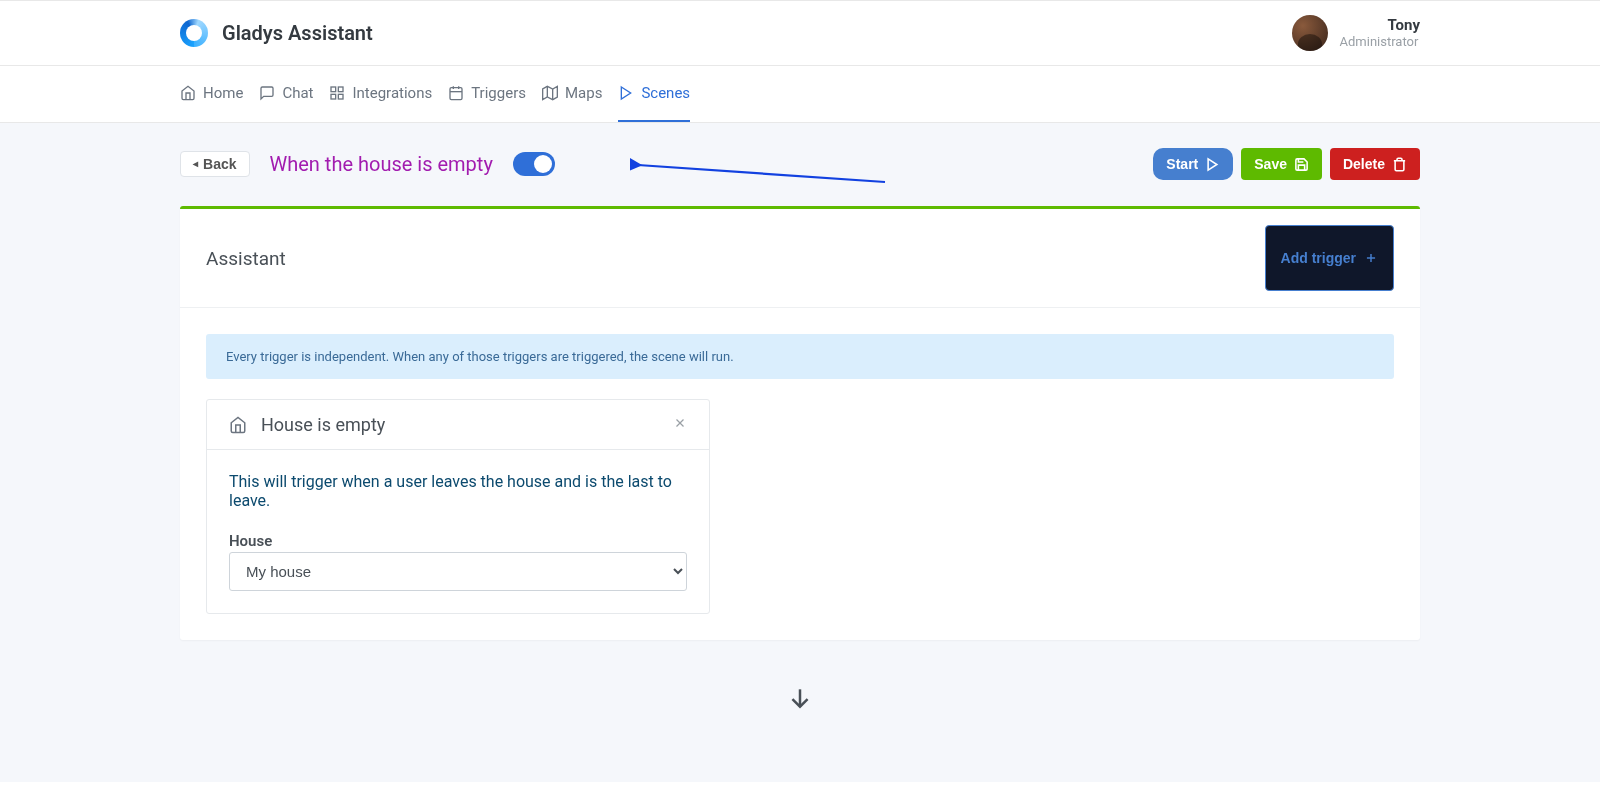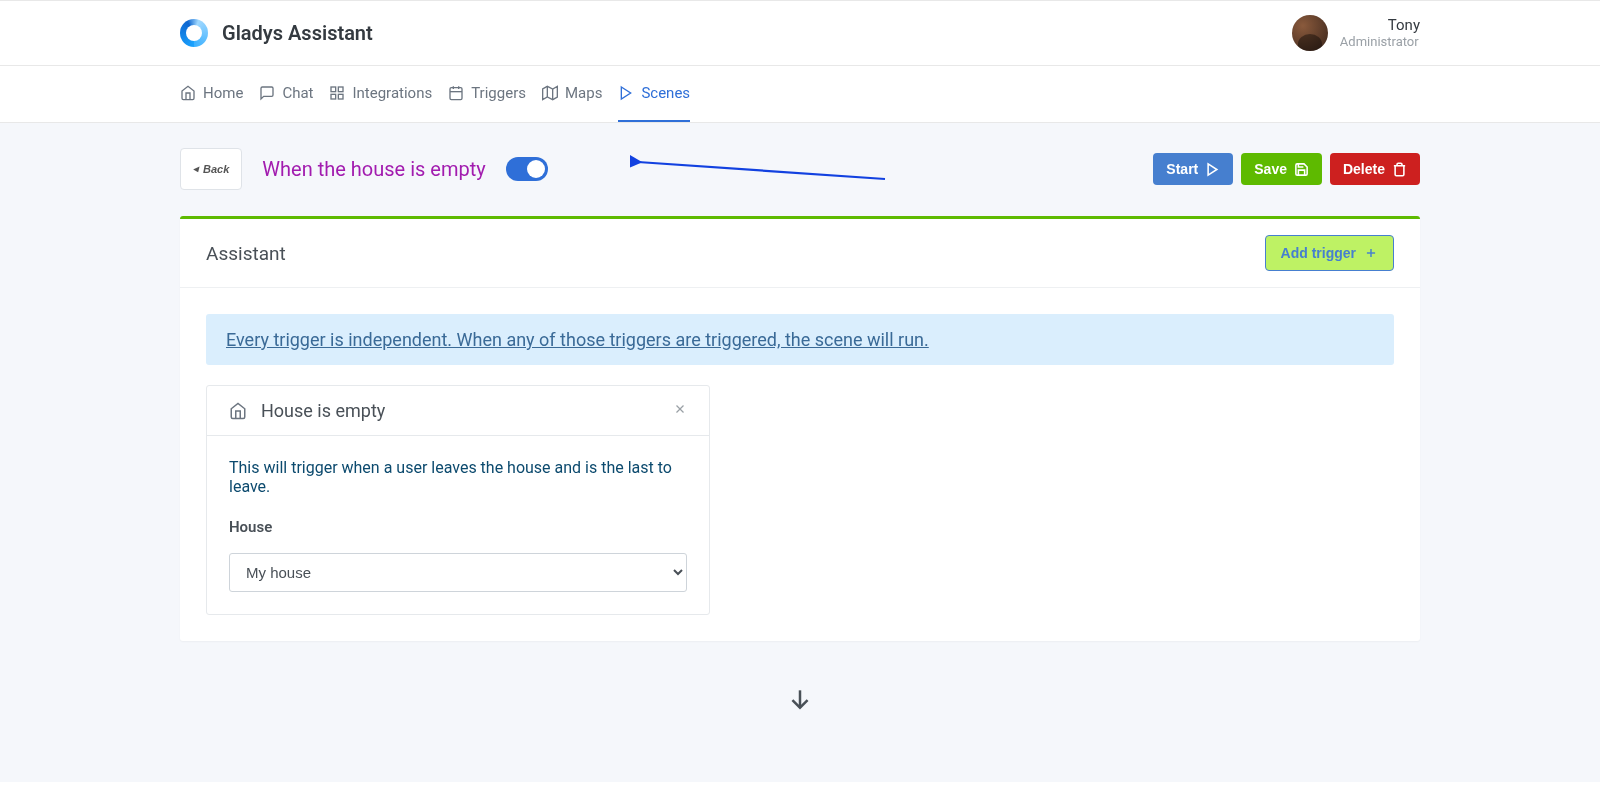--- a/index.html
+++ b/index.html
@@ -30,94 +30,94 @@
     .user-block { display: flex; align-items: center; gap: 12px; }
     .avatar {
       width: 36px; height: 36px; border-radius: 50%;
       background: radial-gradient(circle at 30% 30%, #8a5a3c, #3a251b);
       position: relative; overflow: hidden;
     }
     .avatar::after {
       content: ""; position: absolute; bottom: -3px; left: 6px; width: 24px; height: 20px;
       border-radius: 50% 50% 0 0; background: rgba(0,0,0,.4);
     }
-    .user-name { font-weight: 400; color: #343a40; font-size: 15px; line-height: 1.2; margin-left: 48px; }
+    .user-name { font-weight: 700; color: #343a40; font-size: 15px; line-height: 1.2; margin-left: 48px; }
     .user-role { font-size: 13px; color: #9aa0a6; line-height: 1.2; }
     .navbar { border-bottom: 1px solid #e8e8e8; }
     .navbar .container { display: flex; gap: 16px; }
     .nav-item {
       display: flex; align-items: center; gap: 7px; padding: 18px 0;
       color: #6c7580; text-decoration: none; font-size: 15px;
       border-bottom: 2px solid transparent; cursor: pointer;
     }
     .nav-item.active { color: #2f6fd8; border-bottom-color: #2f6fd8; }
     .nav-icon { width: 16px; height: 16px; display: inline-flex; align-items: center; justify-content: center; }
     .page-body { background: #f5f7fb; min-height: 659px; padding-top: 25px; padding-bottom: 40px; }
     .scene-header {
       display: flex; align-items: center; justify-content: space-between; margin-bottom: 26px;
     }
     .back-btn {
       background: #fff; border: 1px solid #dfe3e8; border-radius: 4px;
-      padding: 14px 12px; font-size: 11px; font-weight: 600; color: #555; cursor: pointer;
-      display: inline-flex; align-items: center; gap: 5px; font-style: italic;
+      padding: 4px 12px; font-size: 14px; font-weight: 600; color: #555; cursor: pointer;
+      display: inline-flex; align-items: center; gap: 5px;
     }
     .back-btn::before { content: "◂"; font-size: 10px; line-height: 1; }
     .scene-title { font-size: 20px; font-weight: 400; color: #a21caf; }
     .toggle {
       width: 42px; height: 24px; background: #2f6fd8; border-radius: 12px;
       position: relative; cursor: pointer; display: inline-block;
     }
     .toggle::after {
       content: ""; position: absolute; top: 3px; right: 3px; width: 18px; height: 18px;
       border-radius: 50%; background: #fff;
     }
     .annotation-arrow {
       position: absolute; pointer-events: none;
     }
     .scene-header-right { display: flex; gap: 8px; }
     .btn {
       border: none; border-radius: 4px; padding: 8px 13px; font-size: 14px; font-weight: 600;
       color: #fff; cursor: pointer; display: inline-flex; align-items: center; gap: 7px;
     }
-    .btn-primary { background: #467fcf; }
+    .btn-primary { background: #467fcf; border-radius: 10px; }
     .btn-success { background: #5eba00; }
     .btn-danger { background: #cd201f; }
     .btn svg { width: 15px; height: 15px; }
     .card {
       background: #fff; border-radius: 3px;
       box-shadow: 0 1px 2px rgba(0,0,0,.04);
       border-top: 3px solid #5eba00;
     }
     .card-header {
       display: flex; align-items: center; justify-content: space-between;
       padding: 16px 26px;
     }
     .card-title { font-size: 19px; font-weight: 400; color: #495057; }
     .btn-outline {
-      background: #bef264; border: 1px solid #467fcf; color: #467fcf;
-      border-radius: 4px; padding: 9px 15px; font-size: 14px; font-weight: 600;
+      background: #0f172a; border: 1px solid #467fcf; color: #467fcf;
+      border-radius: 4px; padding: 24px 15px; font-size: 14px; font-weight: 600;
       display: inline-flex; align-items: center; gap: 8px; cursor: pointer; justify-content: center;
     }
     .card-body { padding: 26px; border-top: 1px solid #eef0f2; }
     .alert-info {
       background: #daeefd; color: #3a6a97; padding: 15px 20px;
-      border-radius: 3px; margin-bottom: 20px; font-size: 18px; text-decoration: underline;
+      border-radius: 3px; margin-bottom: 20px; font-size: 13px;
     }
     .trigger-card {
       border: 1px solid #e6e9ec; border-radius: 3px; width: 504px;
     }
     .trigger-card-header {
       display: flex; align-items: center; justify-content: space-between;
       padding: 14px 22px; border-bottom: 1px solid #e6e9ec;
     }
     .trigger-card-title { display: flex; align-items: center; gap: 14px; font-size: 18px; color: #495057; }
     .trigger-close { color: #9aa0a6; cursor: pointer; font-size: 18px; background:none; border:none; }
     .trigger-card-body { padding: 22px; }
     .trigger-desc { font-size: 16px; color: #0c4a6e; margin-bottom: 22px; }
-    .form-label { font-weight: 600; font-size: 15px; color: #495057; display: block; margin-bottom: 17px; }
+    .form-label { font-weight: 600; font-size: 15px; color: #495057; display: block; margin-bottom: 2px; }
     .form-select {
       width: 100%; padding: 9px 12px; border: 1px solid #ced4da; border-radius: 3px;
       font-size: 15px; background: #fff; color: #495057;
     }
     .down-arrow { text-align: center; margin-top: 45px; }
     .scene-header-left-wrap { position: relative; display: flex; align-items: center; gap: 20px; }
   </style>
 </head>
 <body>
 

